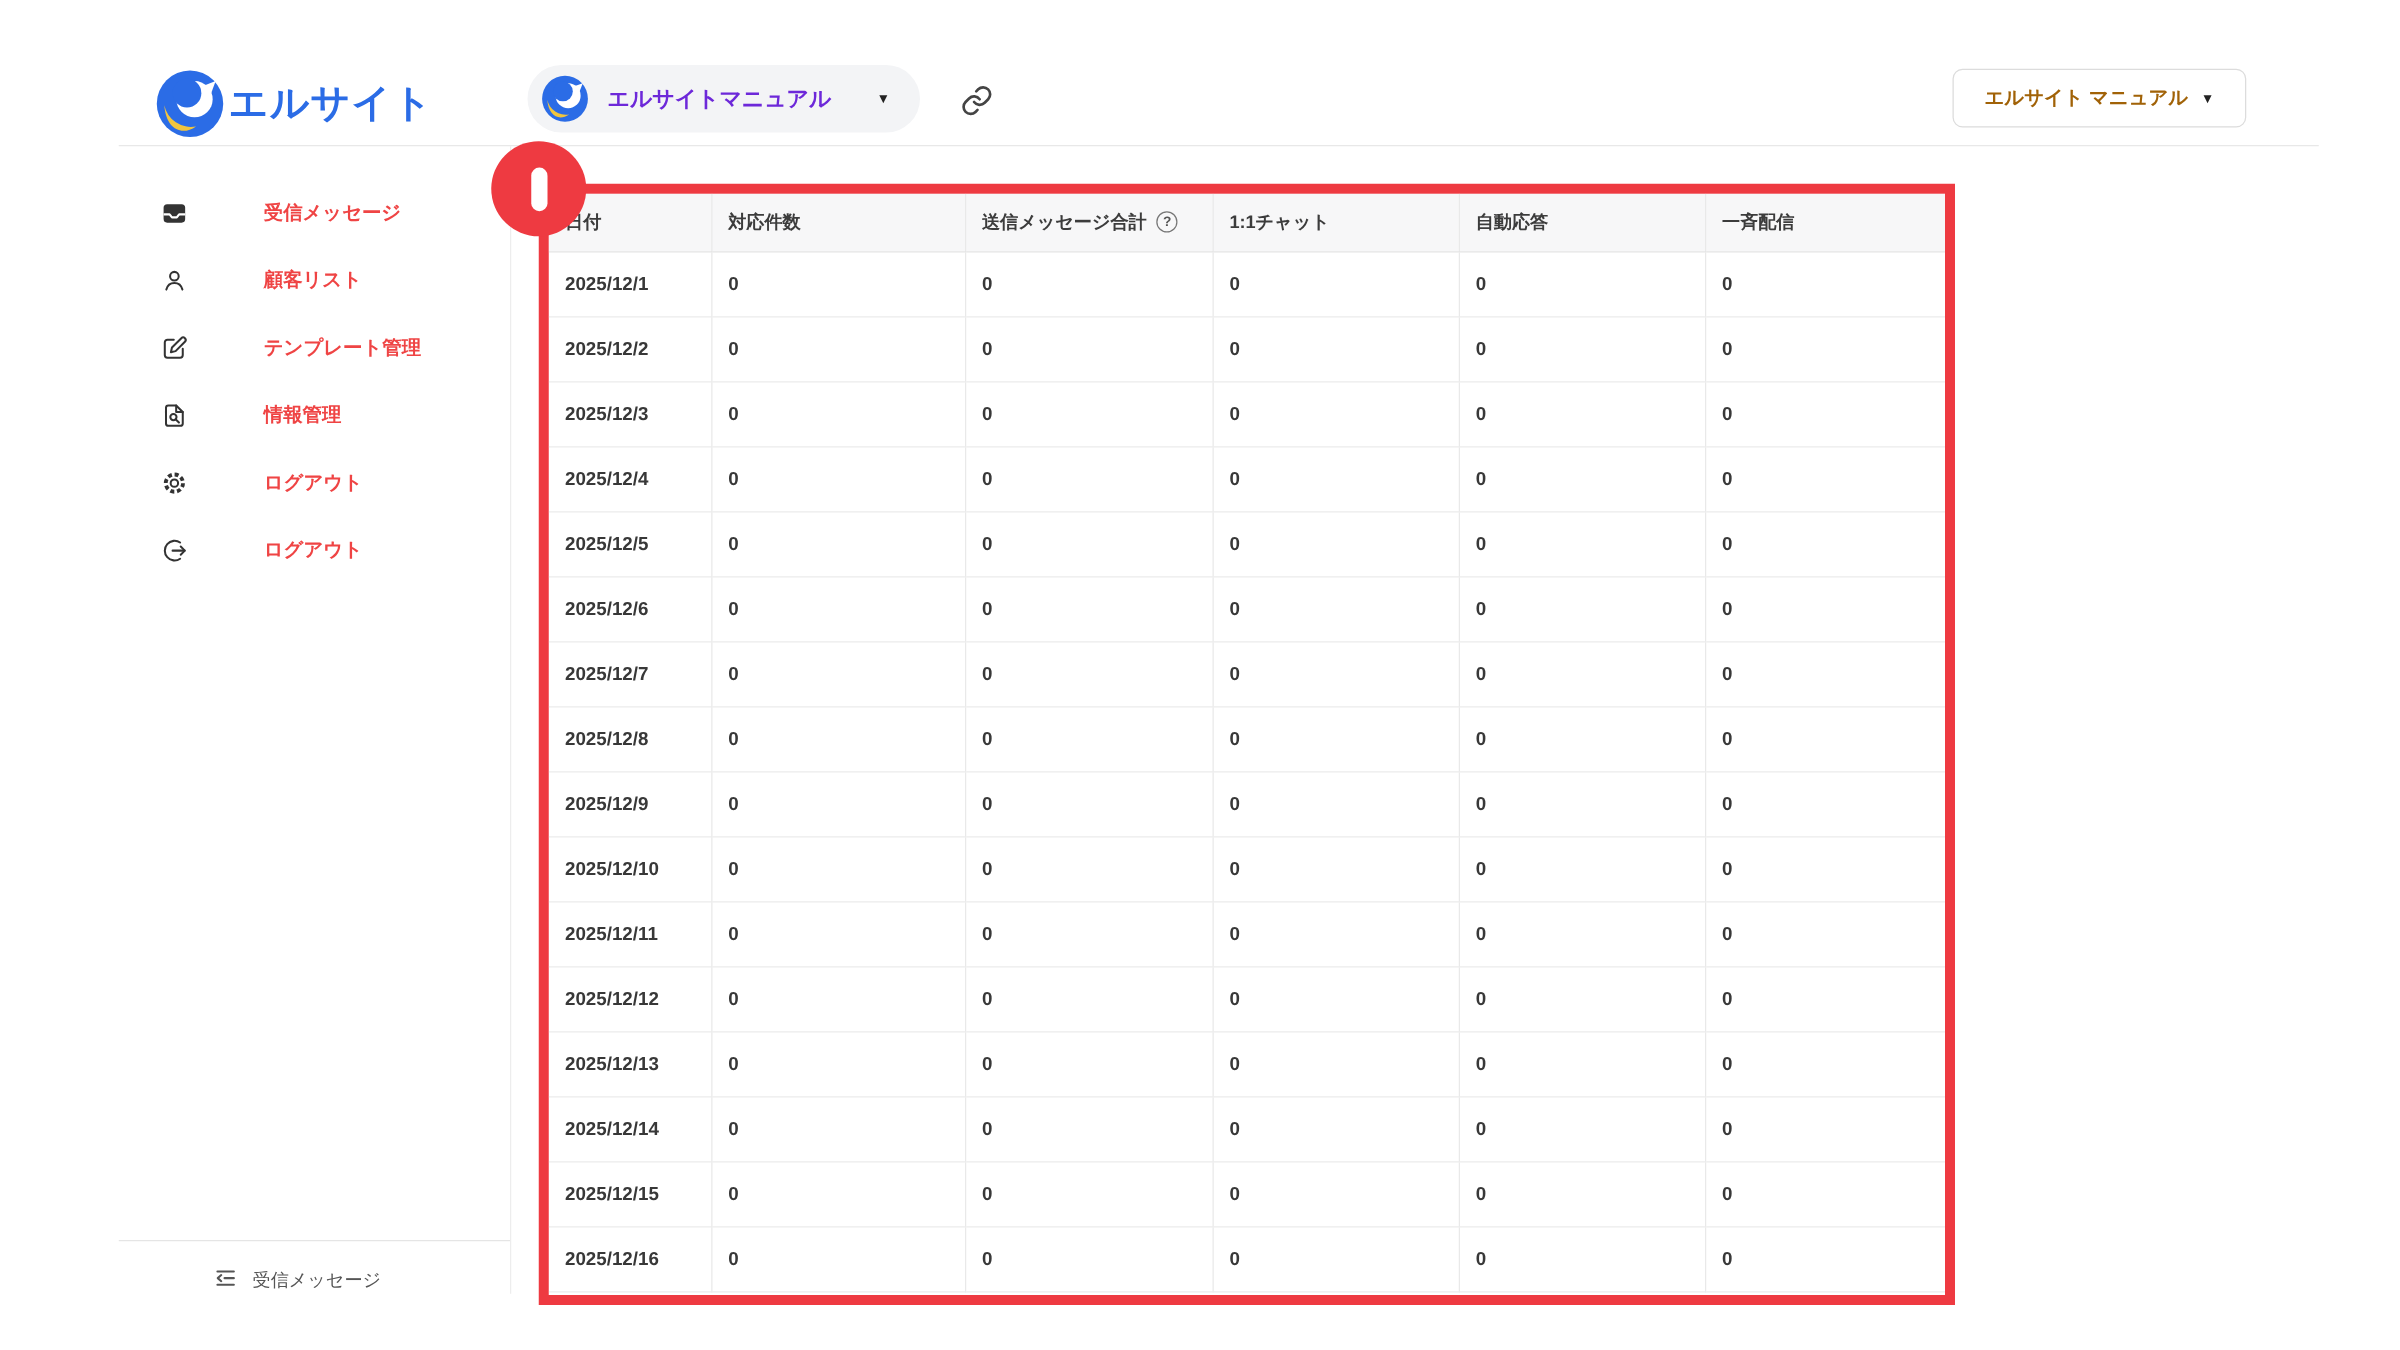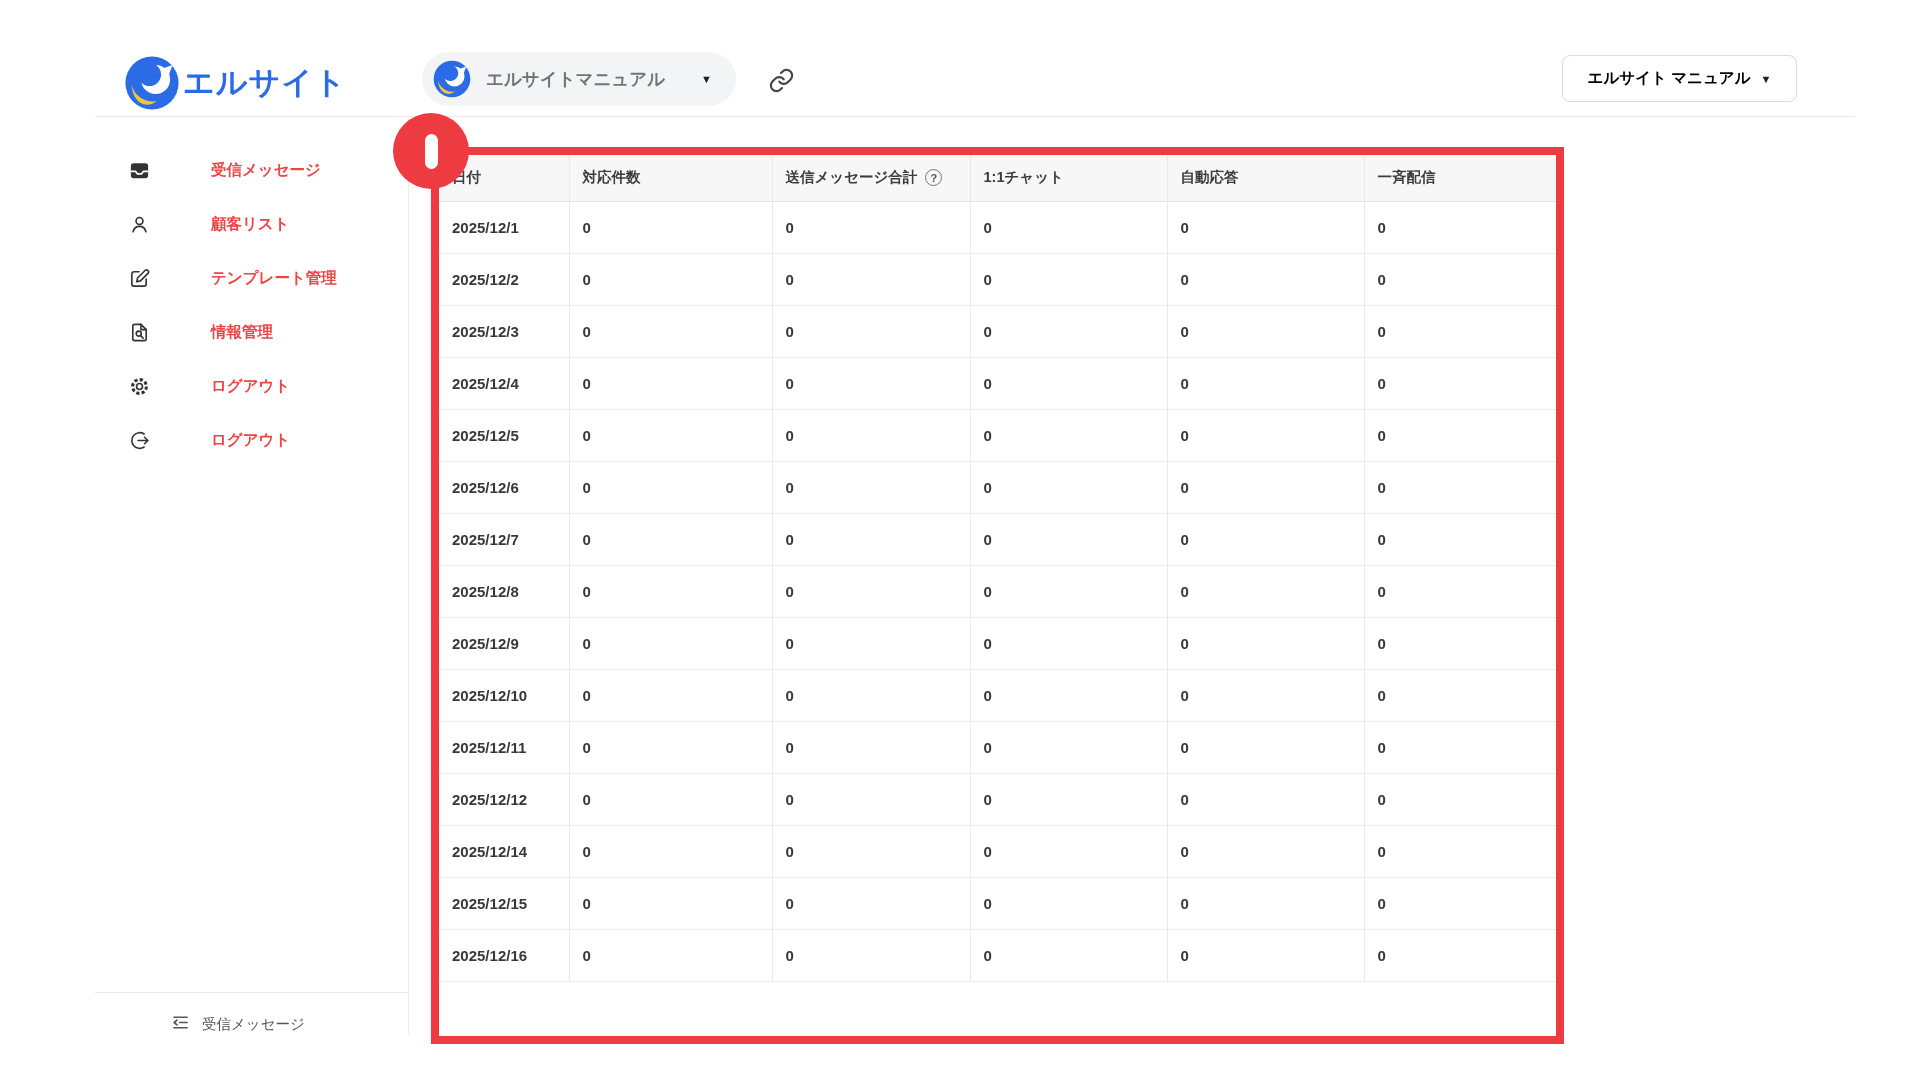--- a/index.html
+++ b/index.html
@@ -8,30 +8,30 @@
   .page { position:relative; width:1920px; height:1080px; background:#fff; overflow:hidden; }
 
   
   .logo { position:absolute; left:123px; top:54px; display:flex; align-items:center; gap:2px; }
   .logo-text { font-size:31px; font-weight:bold; color:#2b6ce6; letter-spacing:1px; }
   .logo-icon svg { display:block; }
 
   .workspace-pill { position:absolute; left:422px; top:52px; height:54px; border-radius:27px;
     background:#f3f4f6; border:none; display:flex; align-items:center; gap:14px;
     padding:0 24px 0 10px; cursor:pointer; font-family:inherit; }
-  .workspace-pill .ws-label { font-size:17.5px; font-weight:600; color:#737373; }
+  .workspace-pill .ws-label { font-size:17.5px; font-weight:600; color:#6d28d9; }
   .workspace-pill .caret { font-size:11px; color:#222; margin-left:22px; }
 
   .link-btn { position:absolute; left:765px; top:66px; width:32px; height:32px; display:flex;
     align-items:center; justify-content:center; cursor:pointer; background:none; border:none; }
 
   .account-btn { position:absolute; left:1562px; top:55px; height:47px; min-width:235px;
     background:#fff; border:1px solid #dcdcdc; border-radius:8px; display:flex; align-items:center;
     justify-content:center; gap:10px; padding:0 18px; cursor:pointer; font-family:inherit; }
-  .account-btn .ac-label { font-size:15.5px; font-weight:600; color:#000000; }
+  .account-btn .ac-label { font-size:15.5px; font-weight:600; color:#a16207; }
   .account-btn .caret { font-size:11px; color:#222; }
 
   .header-divider { position:absolute; left:95px; top:116px; width:1760px; height:1px; background:#e8e8e8; }
 
   
   .sidebar-divider-v { position:absolute; left:408px; top:117px; width:1px; height:918px; background:#ededed; }
   .sidebar-nav { position:absolute; left:128px; top:143px; width:270px; }
   .side-item { display:flex; align-items:center; gap:13px; height:54px; cursor:pointer; }
   .side-item .sicon { width:23px; height:23px; display:flex; align-items:center; justify-content:center; }
   .side-item .sicon svg { display:block; }
@@ -321,20 +321,28 @@
           </tr>
           <tr>
             <td>2025/12/12</td>
             <td>0</td>
             <td>0</td>
             <td>0</td>
             <td>0</td>
             <td>0</td>
           </tr>
           <tr>
+            <td>2025/12/13</td>
+            <td>0</td>
+            <td>0</td>
+            <td>0</td>
+            <td>0</td>
+            <td>0</td>
+          </tr>
+          <tr>
             <td>2025/12/14</td>
             <td>0</td>
             <td>0</td>
             <td>0</td>
             <td>0</td>
             <td>0</td>
           </tr>
           <tr>
             <td>2025/12/15</td>
             <td>0</td>

